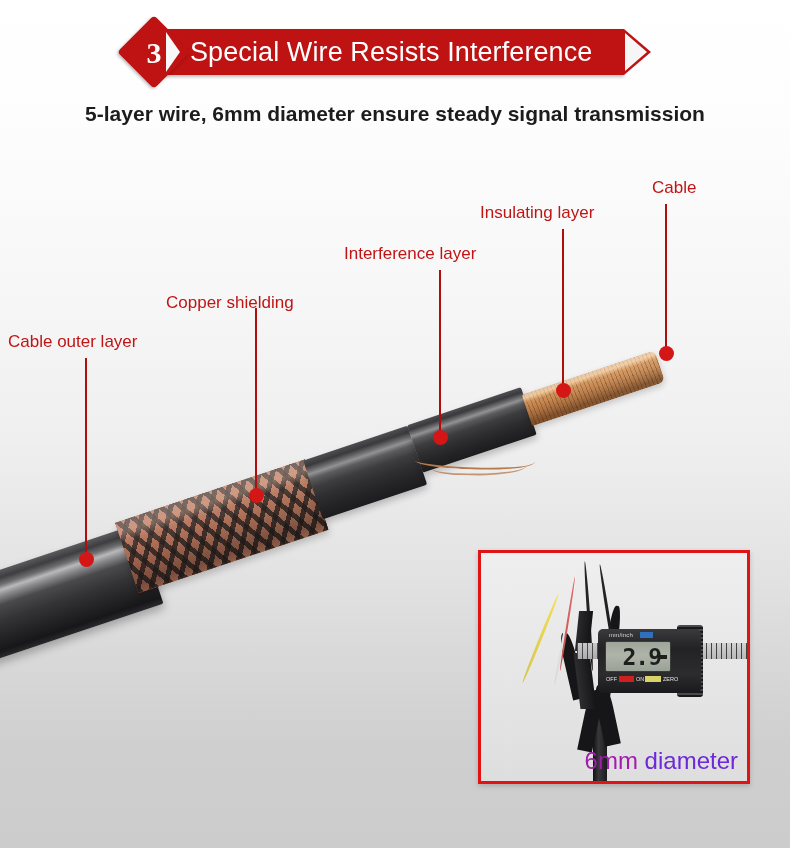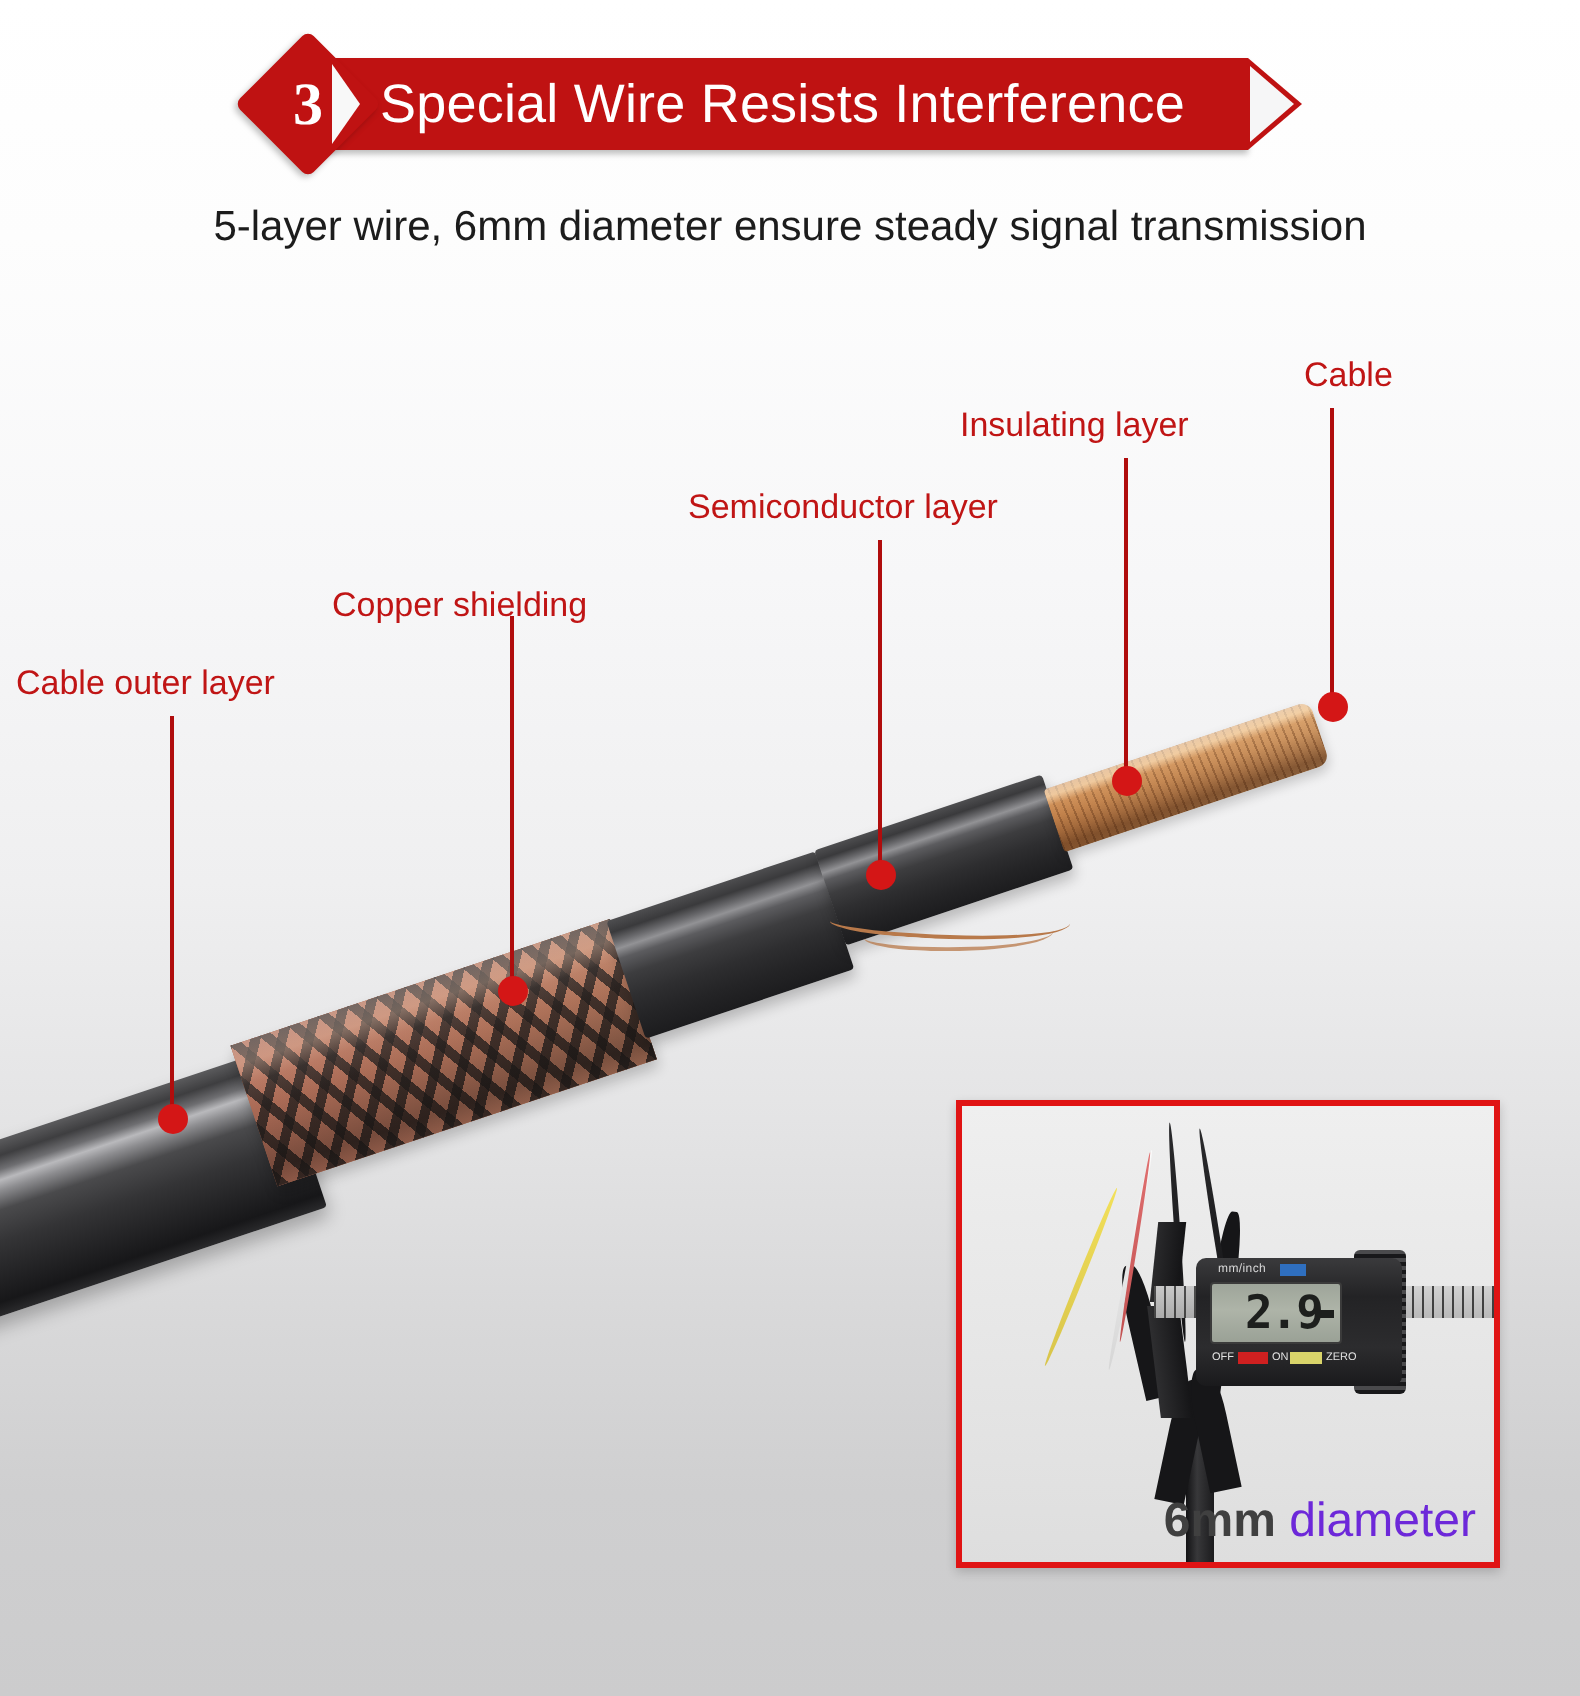--- a/index.html
+++ b/index.html
@@ -127,20 +127,21 @@
   #subtitle {
     position: absolute;
     left: 0;
     top: 102px;
     width: 790px;
     text-align: center;
     font-size: 21px;
     color: #1c1c1c;
     font-family: "Liberation Sans", sans-serif;
     white-space: nowrap;
+    font-weight: bold;
   }
 
   
   .callout-label {
     position: absolute;
     color: #c01515;
     font-size: 17px;
     white-space: nowrap;
     font-family: "Liberation Sans", sans-serif;
   }
@@ -431,21 +432,21 @@
 
   .inset-caption {
     position: absolute;
     left: 0; right: 9px;
     bottom: 6px;
     text-align: right;
     font-size: 24px;
     font-family: "Liberation Sans", sans-serif;
     white-space: nowrap;
   }
-  .cap-red { color: #404040; font-weight: bold; }
+  .cap-red { color: #a21caf; font-weight: normal; }
   .cap-black { color: #6d28d9; }
 </style>
 </head>
 <body>
 
 <div id="page">
 
   <div id="banner">
     <div class="banner-bar"></div>
     <div class="banner-arrow-outline"></div>
@@ -475,21 +476,21 @@
   </div>
 
   <div class="callout-label" style="left:8px; top:332px;">Cable outer layer</div>
   <div class="leader" style="left:85px; top:358px; height:200px;"></div>
   <div class="leader-dot" style="left:79px; top:552px;"></div>
 
   <div class="callout-label" style="left:166px; top:282px;margin-top:11px;">Copper shielding</div>
   <div class="leader" style="left:255px; top:308px; height:186px;"></div>
   <div class="leader-dot" style="left:249px; top:488px;"></div>
 
-  <div class="callout-label" style="left:344px; top:244px;">Semiconductor layer</div>
+  <div class="callout-label" style="left:344px; top:244px;">Interference layer</div>
   <div class="leader" style="left:439px; top:270px; height:166px;"></div>
   <div class="leader-dot" style="left:433px; top:430px;"></div>
 
   <div class="callout-label" style="left:480px; top:203px;">Insulating layer</div>
   <div class="leader" style="left:562px; top:229px; height:160px;"></div>
   <div class="leader-dot" style="left:556px; top:383px;"></div>
 
   <div class="callout-label" style="left:652px; top:178px;">Cable</div>
   <div class="leader" style="left:665px; top:204px; height:148px;"></div>
   <div class="leader-dot" style="left:659px; top:346px;"></div>

